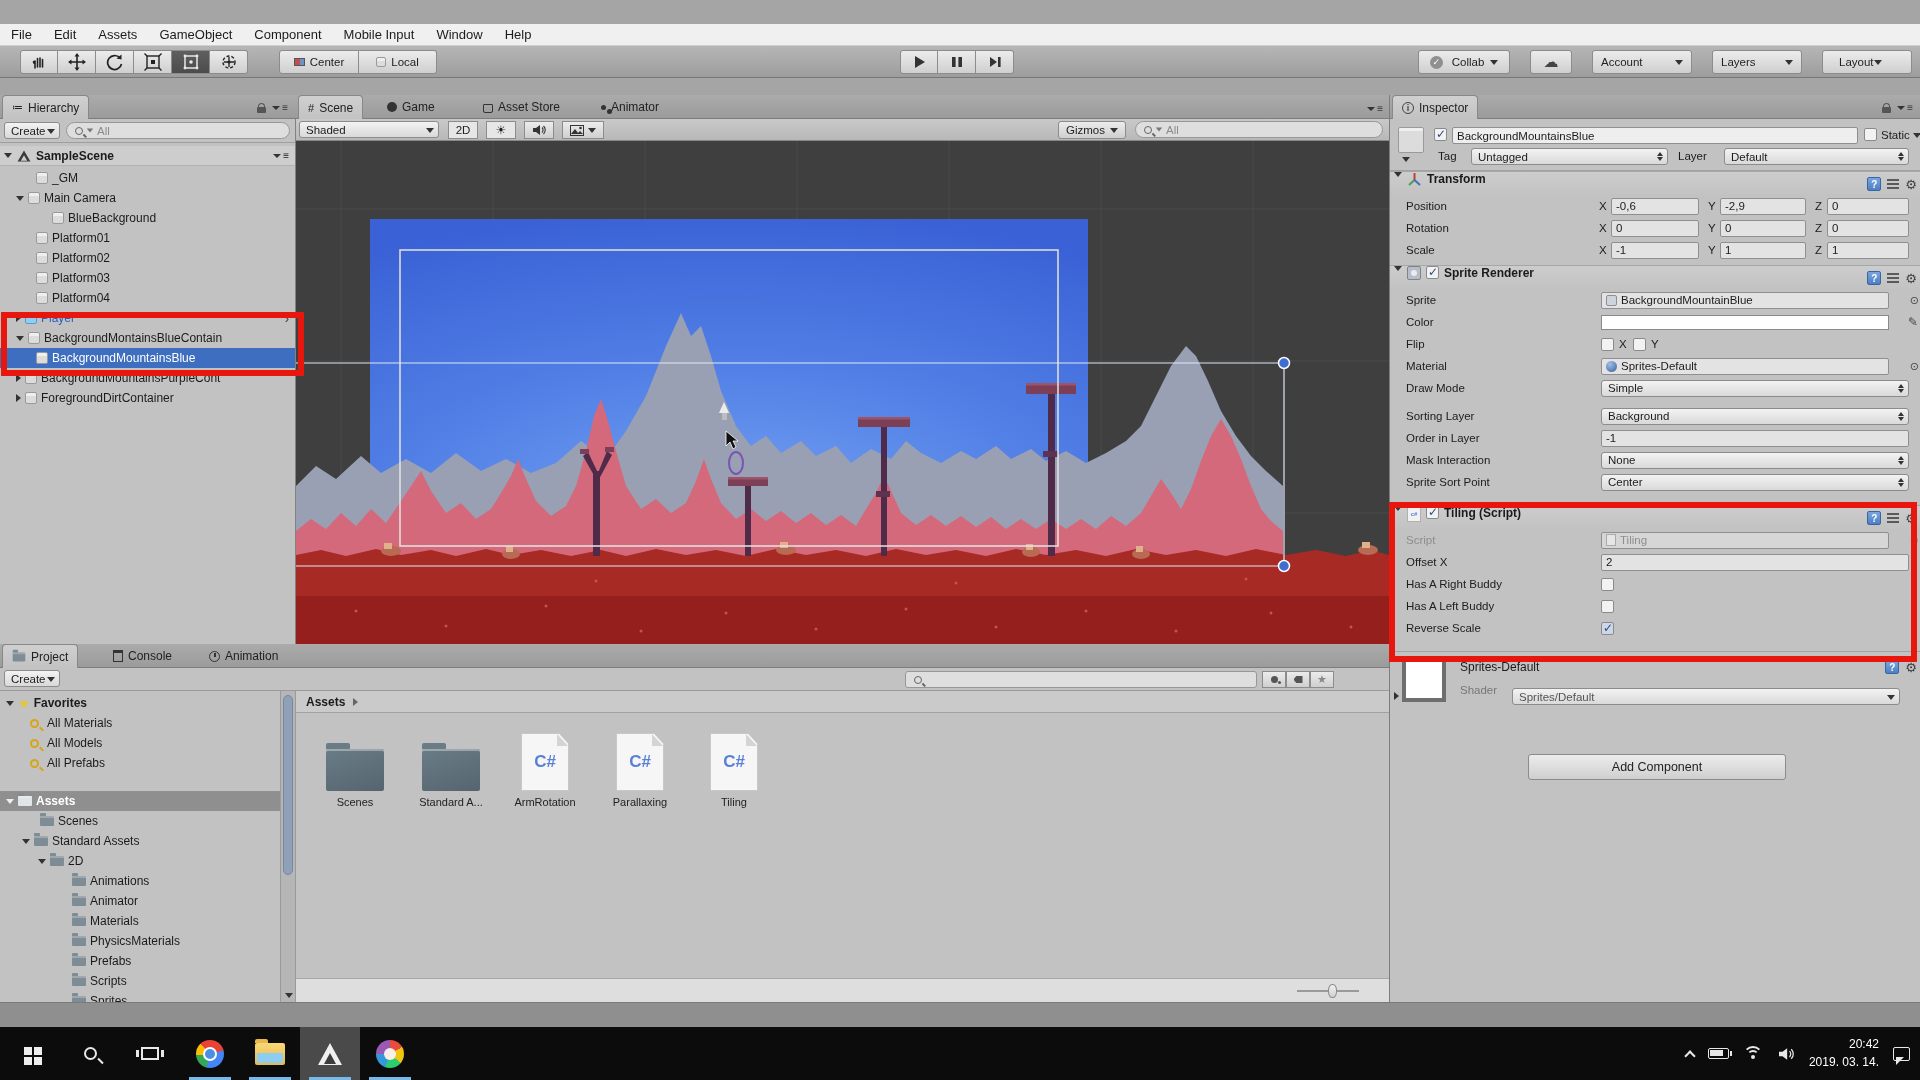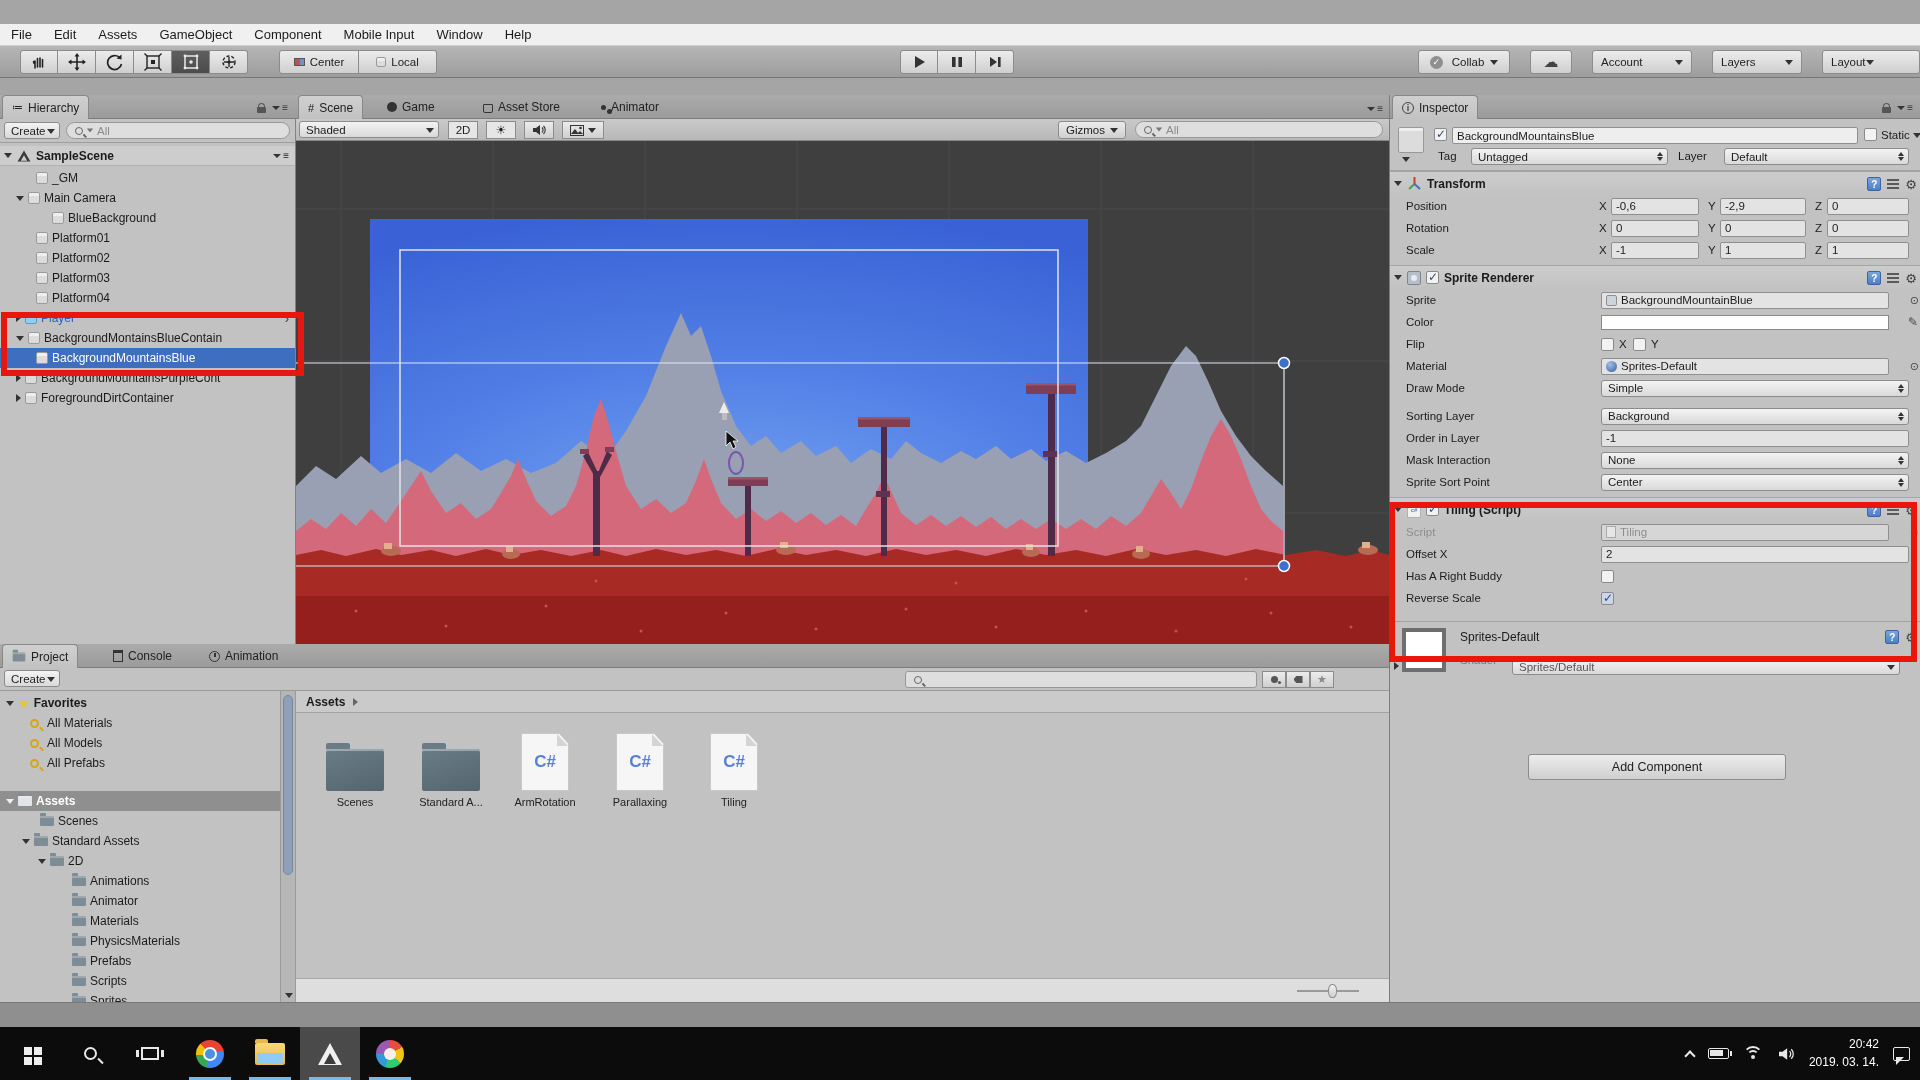--- a/index.html
+++ b/index.html
@@ -113,21 +113,21 @@
   .wifi .w1{left:0;top:0;width:20px;height:20px}
   .wifi .w2{left:4px;top:4px;width:12px;height:12px}
   .wifi b{position:absolute;left:8px;top:9px;width:4px;height:4px;border-radius:50%;background:#e8e8e8}
   .clockblk{text-align:right;font-size:12px;line-height:1.45}
   .notif{width:17px;height:14px;border:1.5px solid #e8e8e8;border-radius:2px;position:relative}
   .notif::after{content:"";position:absolute;left:2px;bottom:-5px;width:0;height:0;border:4px solid transparent;border-top-color:#e8e8e8;border-left-color:#e8e8e8}
 
   
   .irow{position:relative;height:22px;display:flex;align-items:center;padding-left:16px;font-size:11.5px}
   .ilabel{color:#202020}
-  .ihdr{position:relative;height:24px;display:flex;align-items:center;gap:5px;padding-left:4px;border-top:1px solid #a6a6a6;background:linear-gradient(#cdcdcd,#c2c2c2)}
+  .ihdr{position:relative;height:24px;display:flex;gap:5px;padding-left:4px;border-top:1px solid #a6a6a6;background:linear-gradient(#cdcdcd,#c2c2c2)}
   .ihdr b{font-size:12px}
   .hdr-icons{position:absolute;right:4px;top:5px;display:flex;gap:6px;align-items:center}
   .pickdot{position:absolute;right:2px;font-size:11px;color:#444}
 </style>
 </head>
 <body>
 
 <div class="screen">
 
 
@@ -224,21 +224,21 @@
       <span style="font-size:15px;color:#444">☁</span>
     </div>
     <div class="tbtn rbtn" style="position:absolute;left:1592px;top:4px;width:100px;justify-content:space-between;padding:0 8px">
       <span>Account</span>
         <span class="tri-d"></span>
     </div>
     <div class="tbtn rbtn" style="position:absolute;left:1712px;top:4px;width:90px;justify-content:space-between;padding:0 8px">
       <span>Layers</span>
         <span class="tri-d"></span>
     </div>
-    <div class="tbtn rbtn" style="position:absolute;left:1822px;top:4px;width:98px;justify-content:flex-start;padding:0 8px">
+    <div class="tbtn rbtn" style="position:absolute;left:1822px;top:4px;width:90px;justify-content:flex-start;padding:0 16px">
       <span>Layout</span>
         <span class="tri-d"></span>
     </div>
   </div>
 
   <div class="abs" style="left:0;top:95px;width:296px;height:549px">
     <div class="abs strip" style="left:0;top:0;width:296px;height:24px">
       <div class="tab active" style="position:absolute;left:2px;top:0;height:24px">
         <span style="font-size:11px">≔</span>
         <span>Hierarchy</span>
@@ -827,21 +827,21 @@
       <div class="irow">
         <span class="ilabel">Mask Interaction</span>
         <div class="dd" style="position:absolute;left:211px;width:308px">
           <span>None</span>
             <span class="updown">
               <i></i>
               <b></b>
             </span>
         </div>
       </div>
-      <div class="irow" style="margin-bottom:4px">
+      <div class="irow" style="margin-bottom:12px">
         <span class="ilabel">Sprite Sort Point</span>
         <div class="dd" style="position:absolute;left:211px;width:308px">
           <span>Center</span>
             <span class="updown">
               <i></i>
               <b></b>
             </span>
         </div>
       </div>
 
@@ -865,20 +865,24 @@
         <span class="pickdot" style="color:#999">⊙</span>
       </div>
       <div class="irow">
         <span class="ilabel">Offset X</span>
         <div class="fld" style="position:absolute;left:211px;width:308px">
             <span>2</span>
           </div>
       </div>
       <div class="irow">
         <span class="ilabel">Has A Right Buddy</span>
+        <span class="cb" style="position:absolute;left:211px"></span>
+      </div>
+      <div class="irow">
+        <span class="ilabel">Has A Left Buddy</span>
         <span class="cb" style="position:absolute;left:211px"></span>
       </div>
       <div class="irow" style="margin-bottom:12px">
         <span class="ilabel">Reverse Scale</span>
         <span class="cb on" style="position:absolute;left:211px;background:#cdd6e8"></span>
       </div>
 
       <div style="position:relative;height:58px;border-top:1px solid #a2a2a2;background:#c2c2c2">
         <span class="tri-r" style="position:absolute;left:4px;top:40px"></span>
         <div style="position:absolute;left:12px;top:6px;width:44px;height:44px;background:#fff;border:4px solid #6e6e6e"></div>

